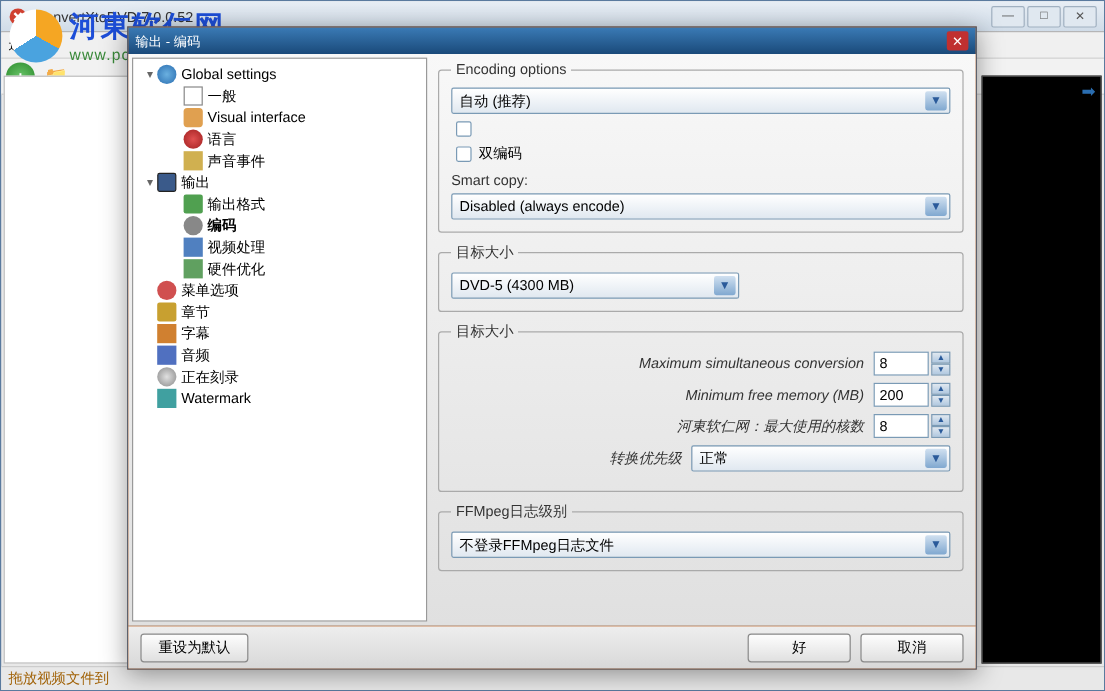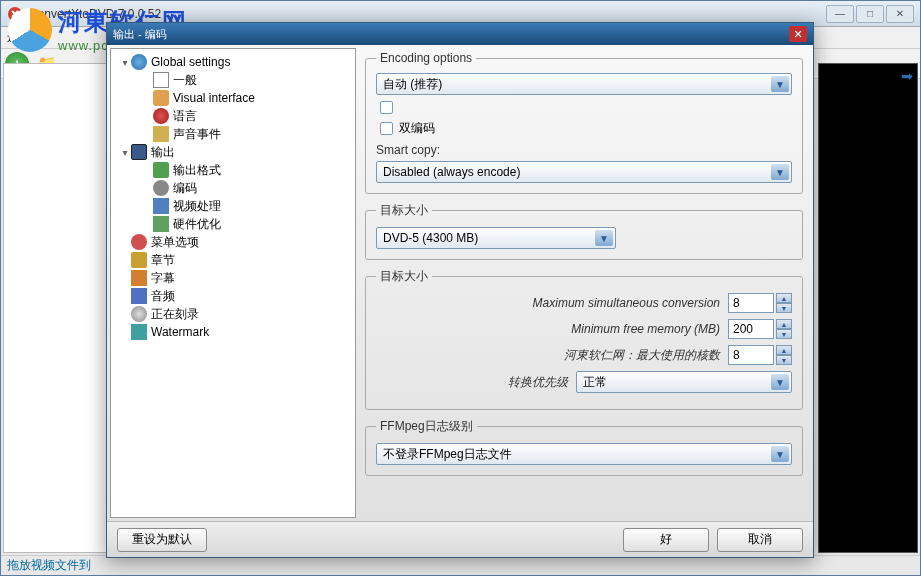--- a/index.html
+++ b/index.html
@@ -13,40 +13,40 @@
 .main-controls div { width: 28px; height: 18px; border: 1px solid #a0b0c0; background: #e0e8f0; border-radius: 2px; display: flex; align-items: center; justify-content: center; color: #555; font-size: 10px; }
 .main-menubar { height: 22px; padding: 0 6px; display: flex; align-items: center; gap: 10px; background: #f0f0f0; border-bottom: 1px solid #ccc; }
 .main-toolbar { height: 30px; padding: 0 4px; display: flex; align-items: center; gap: 6px; background: #f2f2f2; border-bottom: 1px solid #ccc; }
 .tool-btn { width: 24px; height: 24px; border-radius: 3px; display: flex; align-items: center; justify-content: center; }
 .tool-add { background: radial-gradient(circle,#6ac46a,#2a8a2a); border-radius: 50%; color: #fff; font-weight: bold; font-size: 14px; }
 .tool-open { color: #c89040; font-size: 16px; }
 .main-body { position: absolute; top: 60px; left: 0; right: 0; bottom: 20px; display: flex; }
 .main-left { flex: 1; background: #fff; border: 1px solid #bbb; margin: 2px; }
 .main-right { width: 100px; background: #000; border: 1px solid #555; margin: 2px; position: relative; }
 .right-arrow { position: absolute; top: 4px; right: 4px; color: #2a6db0; font-size: 14px; }
-.main-status { position: absolute; bottom: 0; left: 0; right: 0; height: 20px; background: #e8e8e8; padding: 0 6px; display: flex; align-items: center; color: #0369a1; border-top: 1px solid #ccc; }
+.main-status { position: absolute; bottom: 0; left: 0; right: 0; height: 20px; background: #e8e8e8; padding: 0 6px; display: flex; align-items: center; color: #a16207; border-top: 1px solid #ccc; }
 
 .watermark { position: absolute; top: 6px; left: 8px; z-index: 5; display: flex; align-items: center; }
 .wm-logo { width: 44px; height: 44px; border-radius: 50%; background: conic-gradient(#f5a623 0 33%, #4aa3df 33% 66%, #fff 66% 100%); margin-right: 6px; }
 .wm-text { display: flex; flex-direction: column; }
 .wm-line1 { color: #1d4ed8; font-size: 24px; font-weight: bold; letter-spacing: 2px; }
 .wm-line2 { color: #3a8a3a; font-size: 13px; letter-spacing: 1px; }
 
 .dialog { position: absolute; top: 22px; left: 106px; width: 708px; height: 536px; background: #f97316; border: 1px solid #3a5a7a; box-shadow: 0 4px 20px rgba(0,0,0,.4); z-index: 10; display: flex; flex-direction: column; }
 .dlg-title { height: 22px; background: linear-gradient(#3a7ab5,#1a4a7a); color: #fff; display: flex; align-items: center; padding: 0 6px; }
 .dlg-title .t { flex: 1; font-size: 11px; }
 .dlg-close { width: 18px; height: 16px; background: #c03030; color: #fff; border-radius: 2px; display: flex; align-items: center; justify-content: center; font-size: 11px; cursor: pointer; }
 .dlg-body { flex: 1; display: flex; background: linear-gradient(#f8f8f8,#e0e0e0); }
 .tree { width: 246px; background: #fff; border: 1px solid #999; margin: 3px; padding: 4px 2px; overflow: auto; }
 .tree-item { display: flex; align-items: center; height: 18px; padding-left: 6px; cursor: pointer; white-space: nowrap; }
 .tree-item.depth1 { padding-left: 28px; }
 .tree-item .exp { width: 12px; text-align: center; color: #666; font-size: 10px; }
 .tree-item .noexp { width: 12px; }
 .tree-item .ico { width: 16px; height: 16px; margin-right: 4px; display: inline-flex; align-items: center; justify-content: center; font-size: 12px; }
-.tree-item.selected .lbl { font-weight: normal; }
+.tree-item.selected .lbl { font-weight: bold; }
 .ico-globe { background: radial-gradient(circle,#6ab0e0,#2a6db0); border-radius: 50%; }
 .ico-page { background: #fff; border: 1px solid #888; }
 .ico-palette { background: #e0a050; border-radius: 3px; }
 .ico-lang { background: radial-gradient(#e05050,#a02020); border-radius: 50%; }
 .ico-sound { background: #d0b050; }
 .ico-monitor { background: #3a5a8a; border: 1px solid #222; border-radius: 2px; }
 .ico-format { background: #50a050; border-radius: 2px; }
 .ico-encode { background: #888; border-radius: 50%; }
 .ico-video { background: #5080c0; }
 .ico-hw { background: #60a060; }

